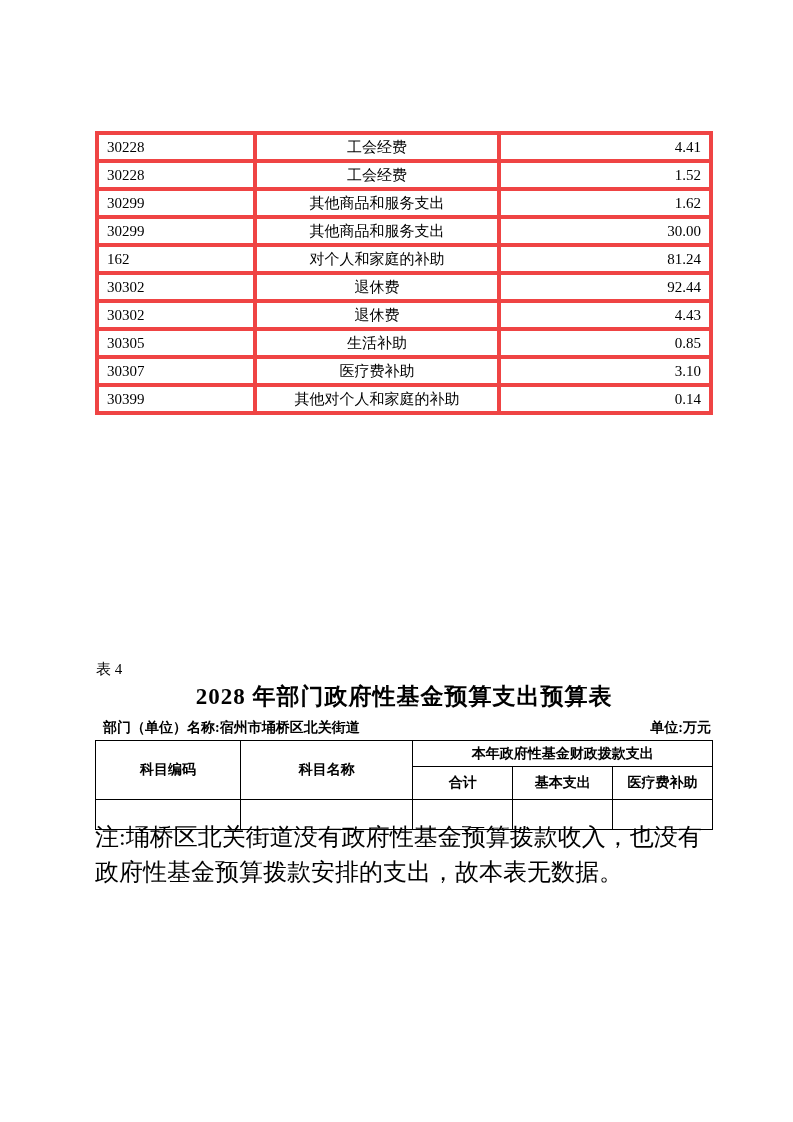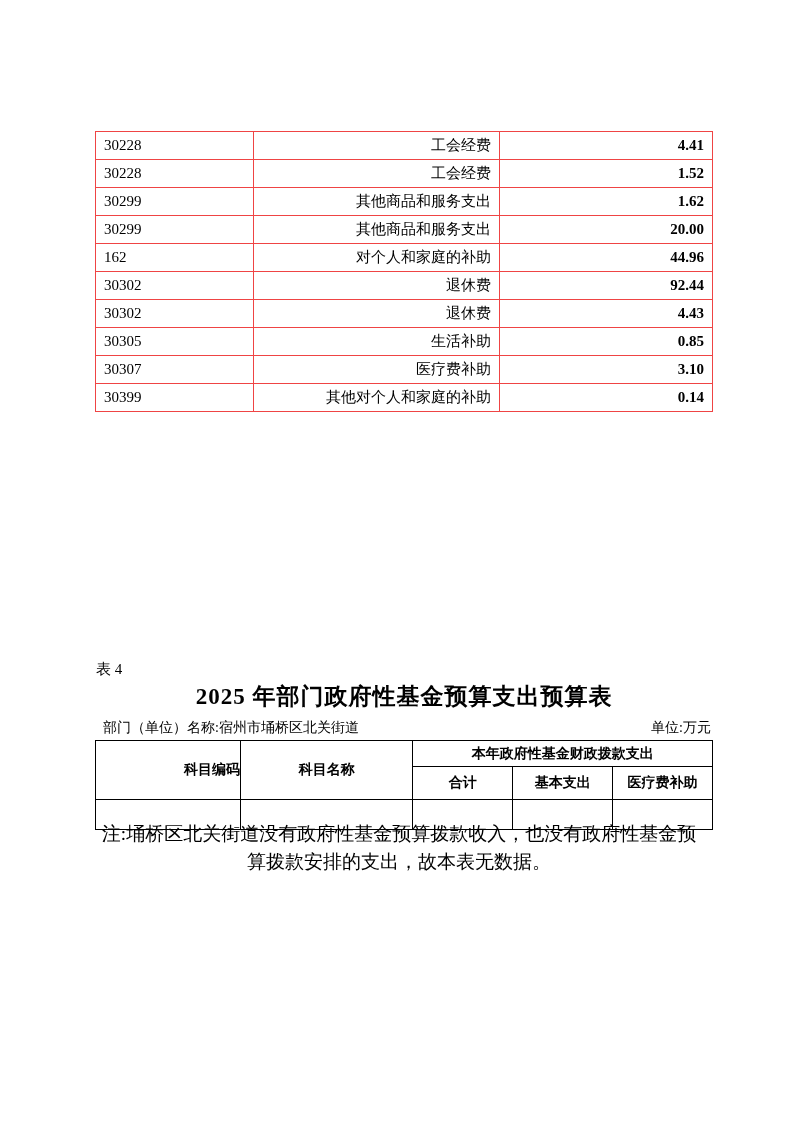--- a/index.html
+++ b/index.html
@@ -20,29 +20,29 @@
   
   .detail-table {
     position: absolute;
     left: 95px;
     top: 131px;
     width: 618px;
     border-collapse: collapse;
     font-size: 15px;
   }
   .detail-table td {
-    border: 1px solid #ef4444;
+    border: 4px solid #ef4444;
     height: 28px;
     padding: 0 8px;
     vertical-align: middle;
     line-height: 1.1;
   }
   .detail-table .col-code  { width: 163px; text-align: left; }
-  .detail-table .col-name  { width: 255px; text-align: right; margin-top: 32px; }
-  .detail-table .col-value { width: 220px; text-align: right; font-weight: bold; }
+  .detail-table .col-name  { width: 255px; text-align: center; margin-top: 32px; }
+  .detail-table .col-value { width: 220px; text-align: right; }
 
   
   .table-label {
     position: absolute;
     left: 96px;
     top: 660px;
     font-size: 15px;
   }
   .title {
     position: absolute;
@@ -55,21 +55,21 @@
     letter-spacing: 1px;
   }
   .subtitle-row {
     position: absolute;
     left: 95px;
     top: 719px;
     width: 618px;
     display: flex;
     justify-content: space-between;
     font-size: 14px;
-    font-weight: normal;
+    font-weight: bold;
   }
   .subtitle-row .left  { padding-left: 8px; }
   .subtitle-row .right { padding-right: 2px; }
 
   
   .budget-table {
     position: absolute;
     left: 95px;
     top: 740px;
     width: 618px;
@@ -79,35 +79,35 @@
   .budget-table td {
     border: 1px solid #000000;
     text-align: center;
     vertical-align: middle;
     font-weight: bold;
     line-height: 1.1;
   }
   .budget-table .r1 td { height: 26px; }
   .budget-table .r2 td { height: 33px; }
   .budget-table .empty-row td { height: 30px; font-weight: normal; }
-  .budget-table .c-code    { width: 138px; text-align: right; }
+  .budget-table .c-code    { width: 138px; }
   .budget-table .c-name    { width: 164px; }
   .budget-table .c-total   { width: 95px; }
   .budget-table .c-basic   { width: 95px; }
   .budget-table .c-project { width: 95px; }
 
   
   .note {
     position: absolute;
     left: 95px;
     top: 820px;
     width: 608px;
-    font-size: 19px;
+    font-size: 24px;
     line-height: 1.45;
-    text-align: center;
+    text-align: left;
   }
 </style>
 </head>
 <body>
 
 <div class="page">
 
   <table class="detail-table">
     <tbody>
       <tr>
@@ -121,26 +121,26 @@
         <td class="col-value">1.52</td>
       </tr>
       <tr>
         <td class="col-code">30299</td>
         <td class="col-name">其他商品和服务支出</td>
         <td class="col-value">1.62</td>
       </tr>
       <tr>
         <td class="col-code">30299</td>
         <td class="col-name">其他商品和服务支出</td>
-        <td class="col-value">20.00</td>
+        <td class="col-value">30.00</td>
       </tr>
       <tr>
         <td class="col-code">162</td>
         <td class="col-name">对个人和家庭的补助</td>
-        <td class="col-value">44.96</td>
+        <td class="col-value">81.24</td>
       </tr>
       <tr>
         <td class="col-code">30302</td>
         <td class="col-name">退休费</td>
         <td class="col-value">92.44</td>
       </tr>
       <tr>
         <td class="col-code">30302</td>
         <td class="col-name">退休费</td>
         <td class="col-value">4.43</td>
@@ -158,21 +158,21 @@
       <tr>
         <td class="col-code">30399</td>
         <td class="col-name">其他对个人和家庭的补助</td>
         <td class="col-value">0.14</td>
       </tr>
     </tbody>
   </table>
 
   <div class="table-label">表 4</div>
 
-  <h1 class="title">2025 年部门政府性基金预算支出预算表</h1>
+  <h1 class="title">2028 年部门政府性基金预算支出预算表</h1>
 
   <div class="subtitle-row">
     <span class="left">部门（单位）名称:宿州市埇桥区北关街道</span>
     <span class="right">单位:万元</span>
   </div>
 
   <table class="budget-table">
     <tbody>
       <tr class="r1">
         <td class="c-code" rowspan="2">科目编码</td>

